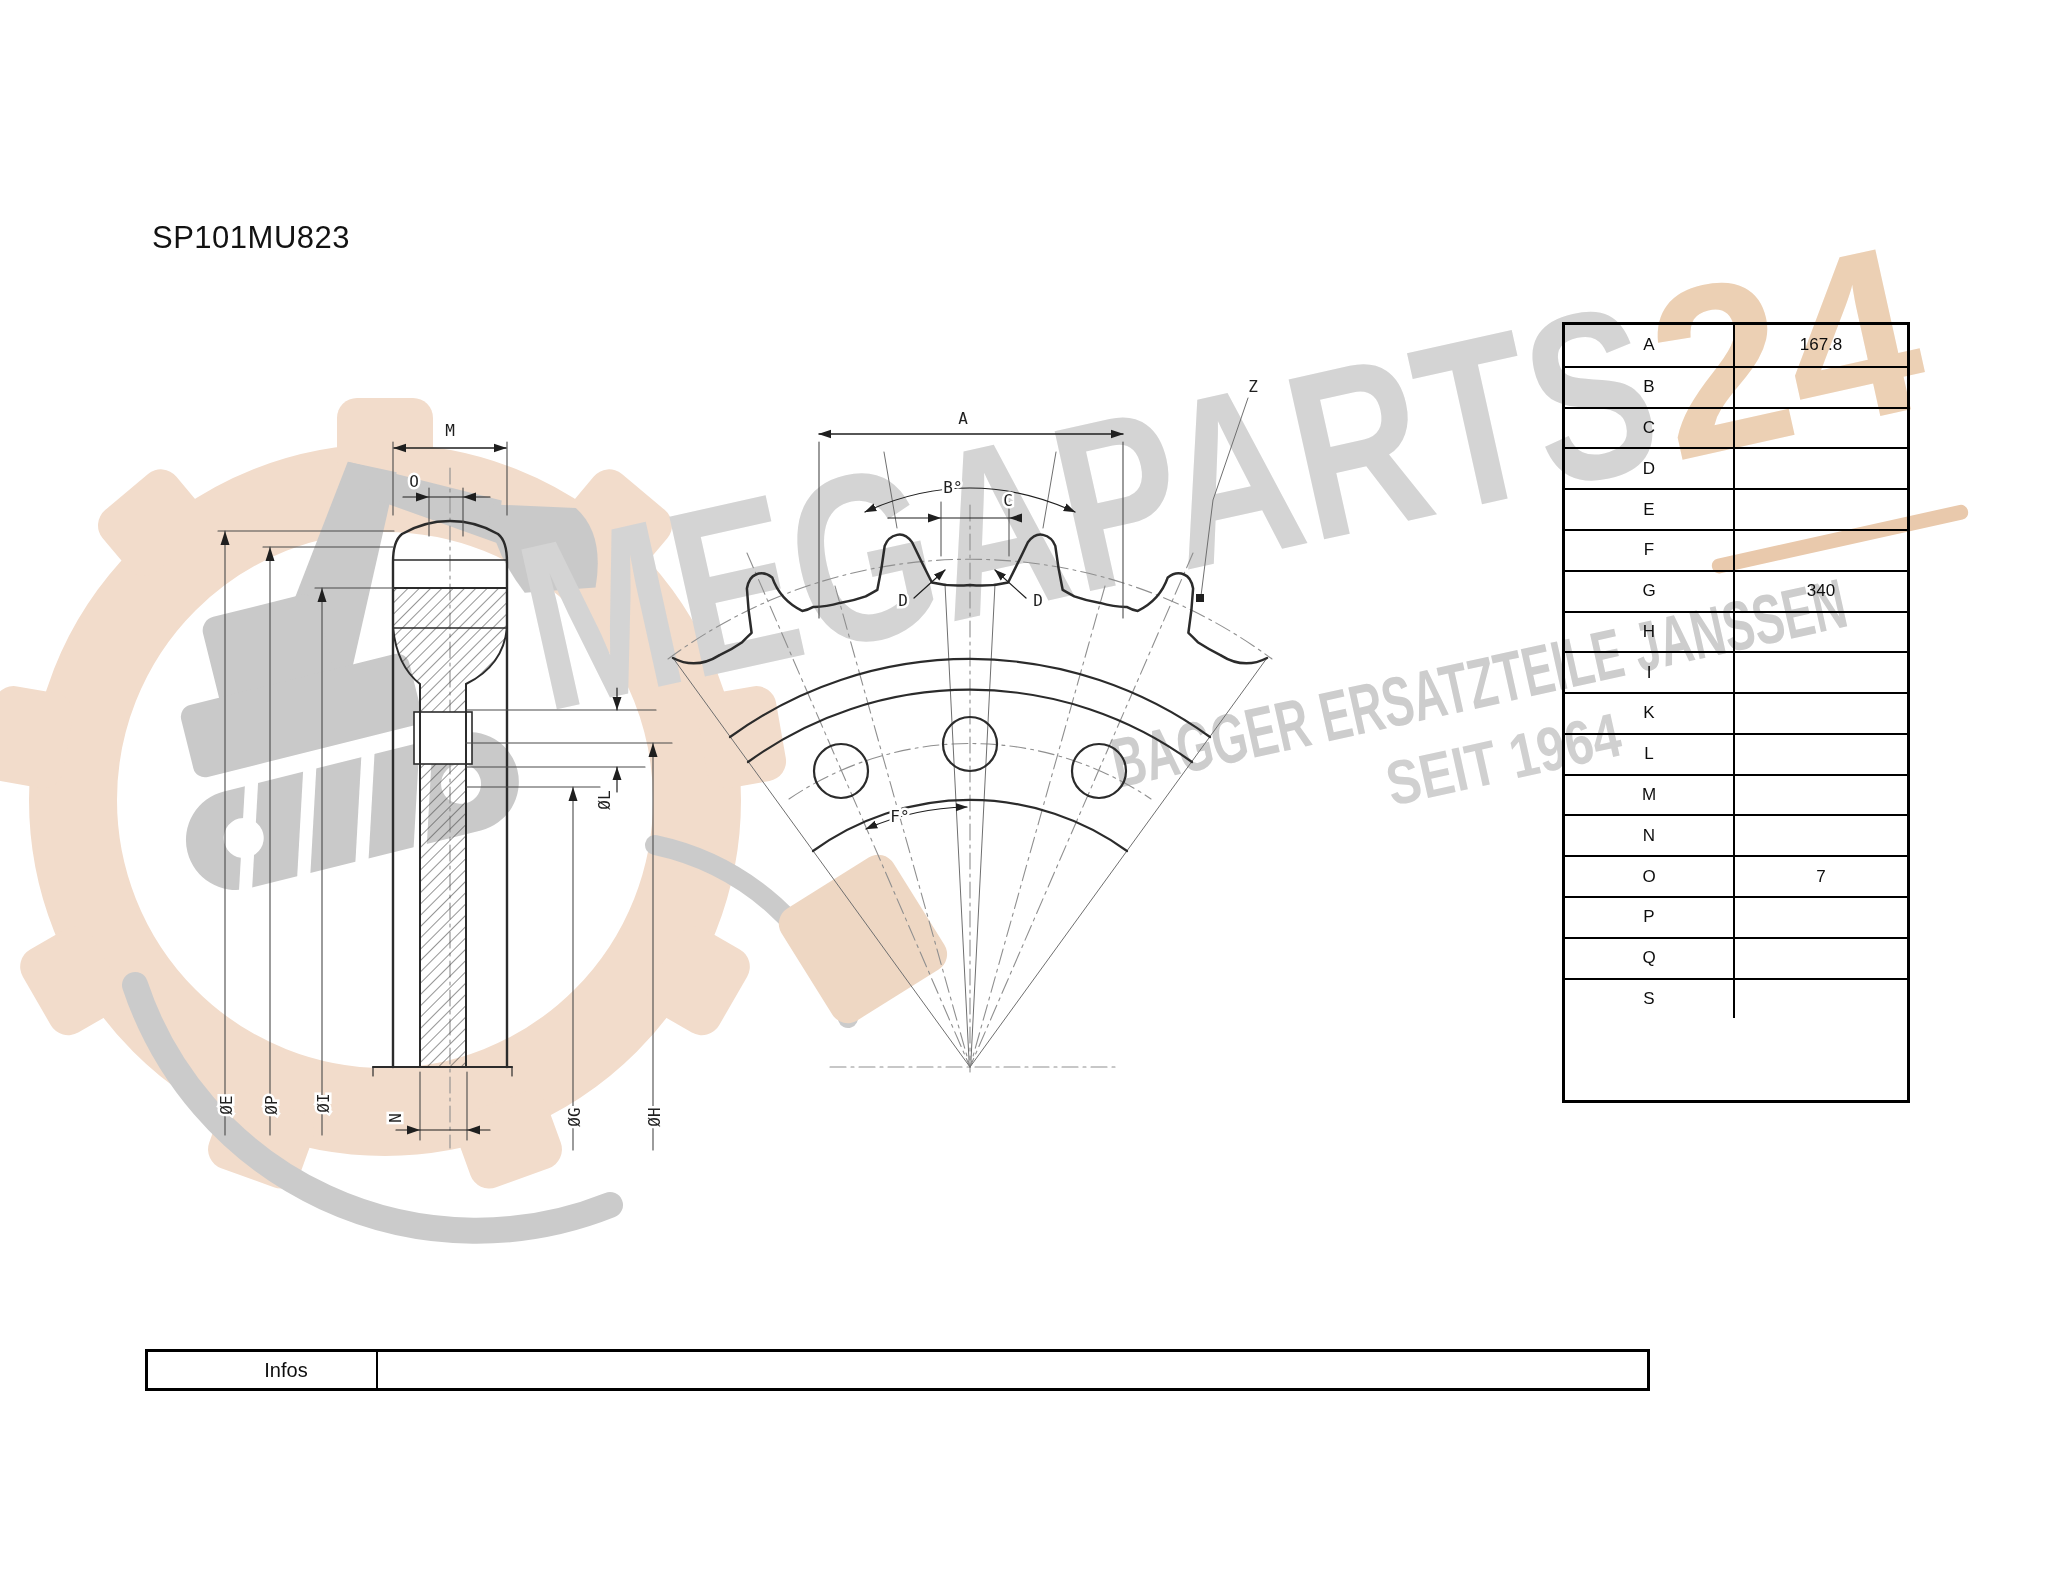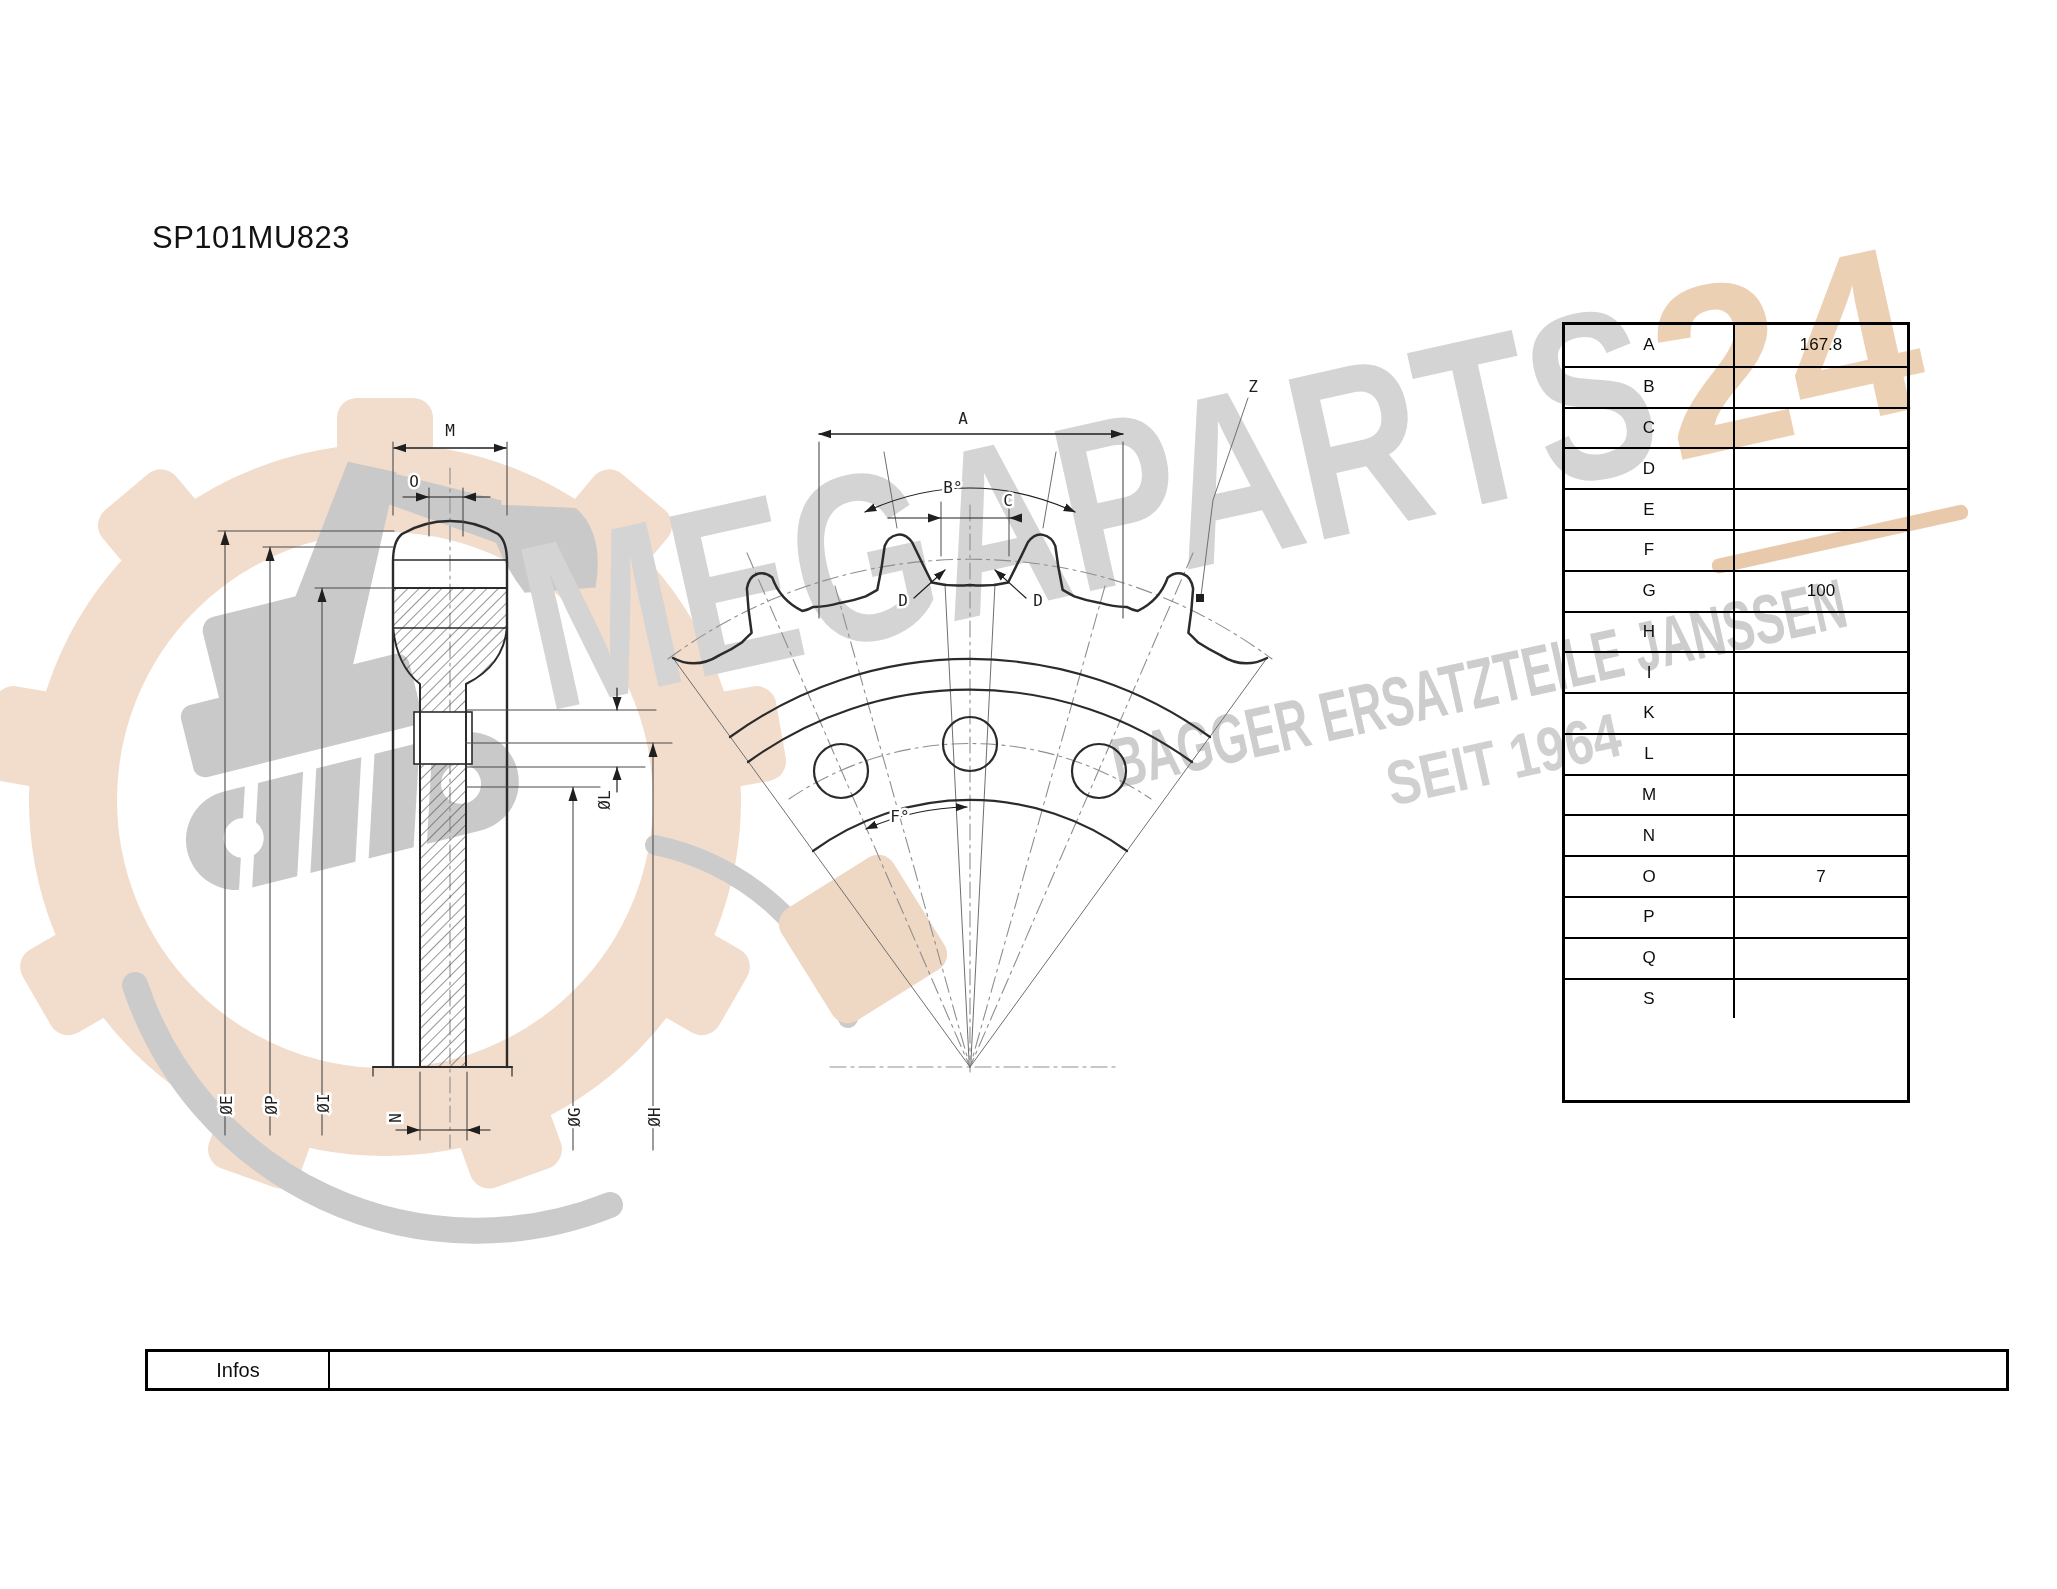--- a/index.html
+++ b/index.html
@@ -9,22 +9,22 @@
   .page-title{position:absolute;left:152px;top:220px;font-size:31px;font-weight:normal;color:#121212;
               letter-spacing:.5px;}
   
   .spec{position:absolute;left:1562px;top:322px;width:348px;height:781px;border:3px solid #000;
         display:grid;grid-template-rows:repeat(19,1fr);background:transparent;box-sizing:border-box;}
   .trow{display:grid;grid-template-columns:170px 1fr;border-top:2px solid #000;}
   .trow:first-child{border-top:none;}
   .tcell{display:flex;align-items:center;justify-content:center;font-size:17px;color:#0d0d0d;}
   .tcell.lab{border-right:2px solid #000;}
   
-  .infobar{position:absolute;left:145px;top:1349px;width:1864px;height:42px;border:3px solid #000;
-           display:grid;grid-template-columns:182px 1fr;box-sizing:border-box;background:transparent;}
+  .infobar{position:absolute;left:145px;top:1349px;width:1505px;height:42px;border:3px solid #000;
+           display:grid;grid-template-columns:182px 1fr;box-sizing:border-box;background:transparent;padding-left:48px;}
   .infobar .cell{display:flex;align-items:center;font-size:20px;color:#0d0d0d;}
   .infobar .cell.lab{justify-content:center;border-right:2px solid #000;}
   .infobar .cell.val{padding-left:8px;}
   text.dim{font-family:"DejaVu Sans Mono",monospace;font-size:16px;fill:#1f1f1f;
            paint-order:stroke;stroke:#ffffff;stroke-width:5px;}
   text.wm{font-family:"Liberation Sans",sans-serif;font-weight:bold;}
 </style>
 </head>
 <body>
 
@@ -250,21 +250,21 @@
     <div class="trow">
         <div class="tcell lab">E</div>
         <div class="tcell"></div>
       </div>
     <div class="trow">
         <div class="tcell lab">F</div>
         <div class="tcell"></div>
       </div>
     <div class="trow">
         <div class="tcell lab">G</div>
-        <div class="tcell">100</div>
+        <div class="tcell">340</div>
       </div>
     <div class="trow">
         <div class="tcell lab">H</div>
         <div class="tcell"></div>
       </div>
     <div class="trow">
         <div class="tcell lab">I</div>
         <div class="tcell"></div>
       </div>
     <div class="trow">

